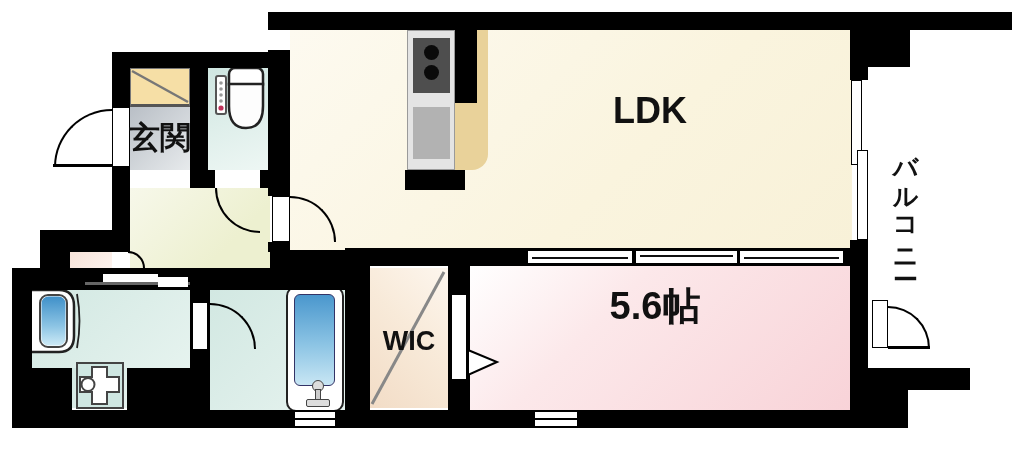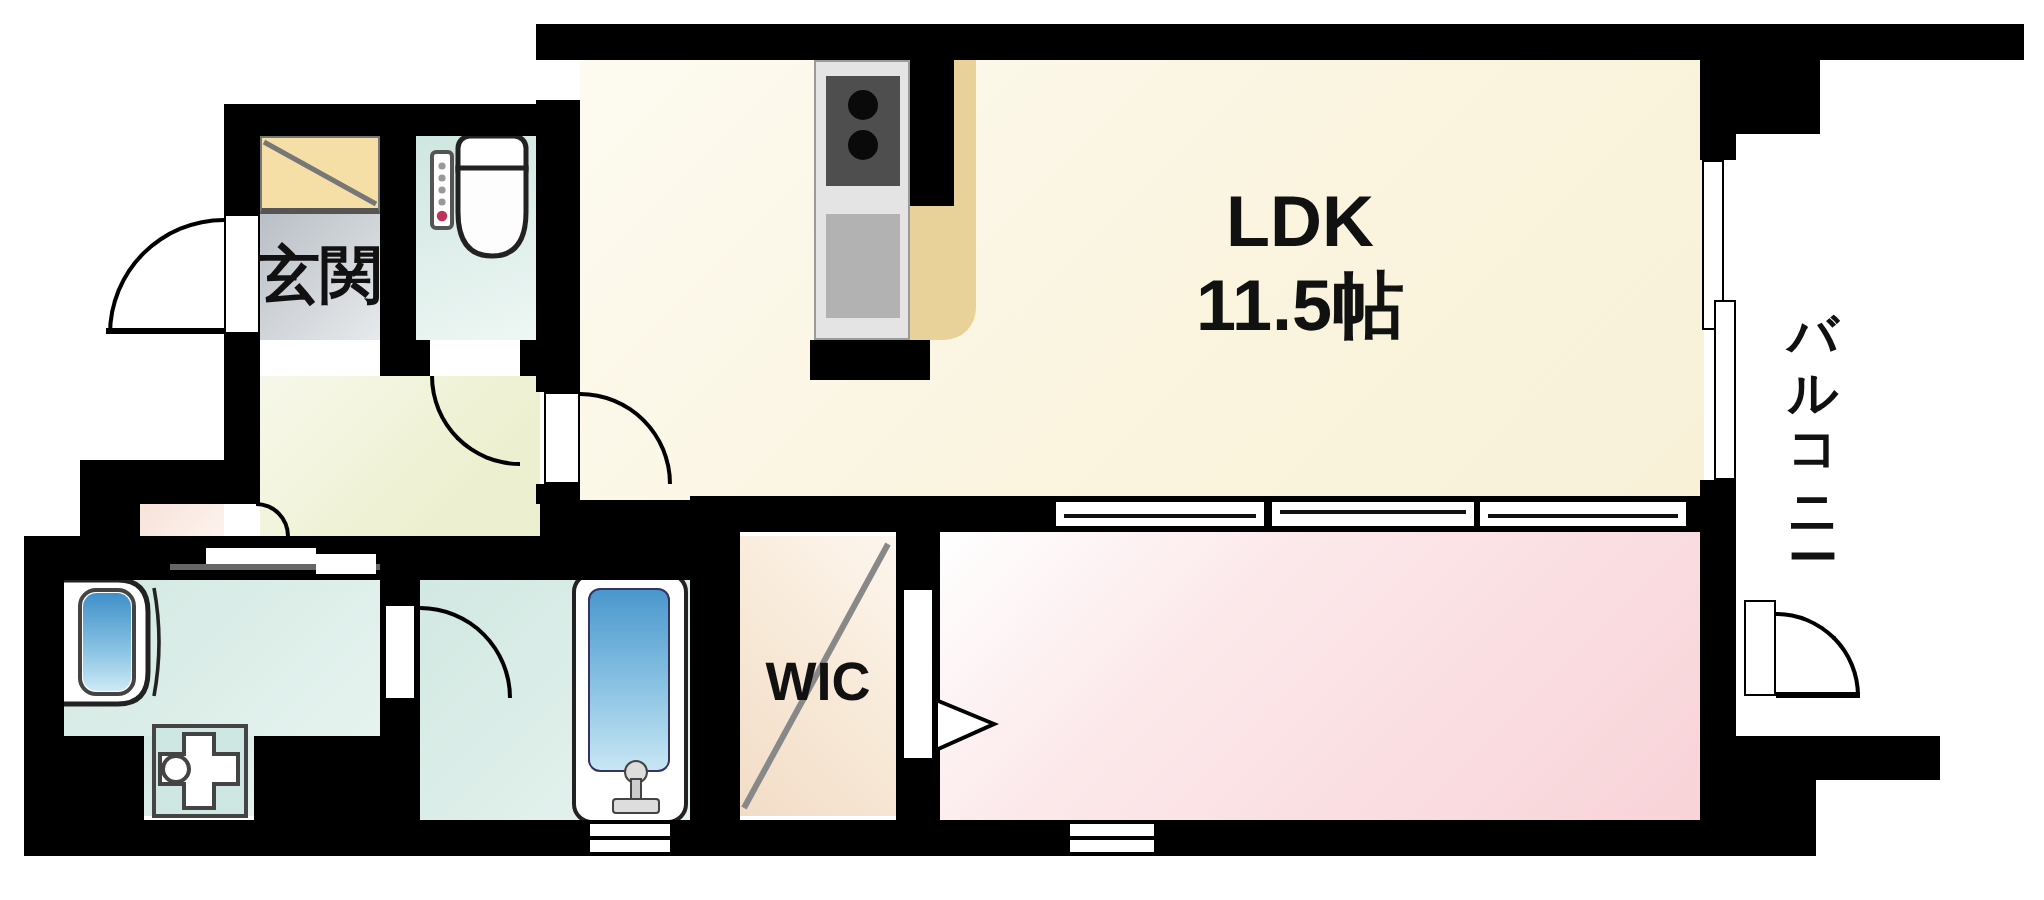--- a/index.html
+++ b/index.html
@@ -172,21 +172,21 @@
   <div class="arc arc-tr" style="left:888px;top:306px;width:42px;height:42px;"></div>
   <div class="abs" style="left:888px;top:346px;width:42px;height:2.5px;background:#000;"></div>
 
   <div class="bar" style="left:295px;top:412px;width:40px;height:6px;"></div>
   <div class="bar" style="left:295px;top:420px;width:40px;height:6px;"></div>
   <div class="bar" style="left:535px;top:412px;width:42px;height:6px;"></div>
   <div class="bar" style="left:535px;top:420px;width:42px;height:6px;"></div>
 
   <div class="lbl" style="left:555px;top:90px;width:190px;font-size:36px;line-height:42px;text-align:center;">
     <div>LDK</div>
-    <div>11.5帖</div>
   </div>
   <div class="lbl" style="left:555px;top:283px;width:200px;font-size:38px;line-height:46px;">
+    <div>5.6帖</div>
   </div>
   <div class="lbl" style="left:126px;top:121px;width:68px;font-size:31px;line-height:34px;">玄関</div>
   <div class="lbl" style="left:372px;top:326px;width:74px;font-size:27px;">WIC</div>
   <div class="lbl" style="left:890px;top:103px;height:200px;font-size:25px;writing-mode:vertical-rl;letter-spacing:3px;font-weight:700;">バルコニー</div>
 
 </div>
 
 </body></html>

